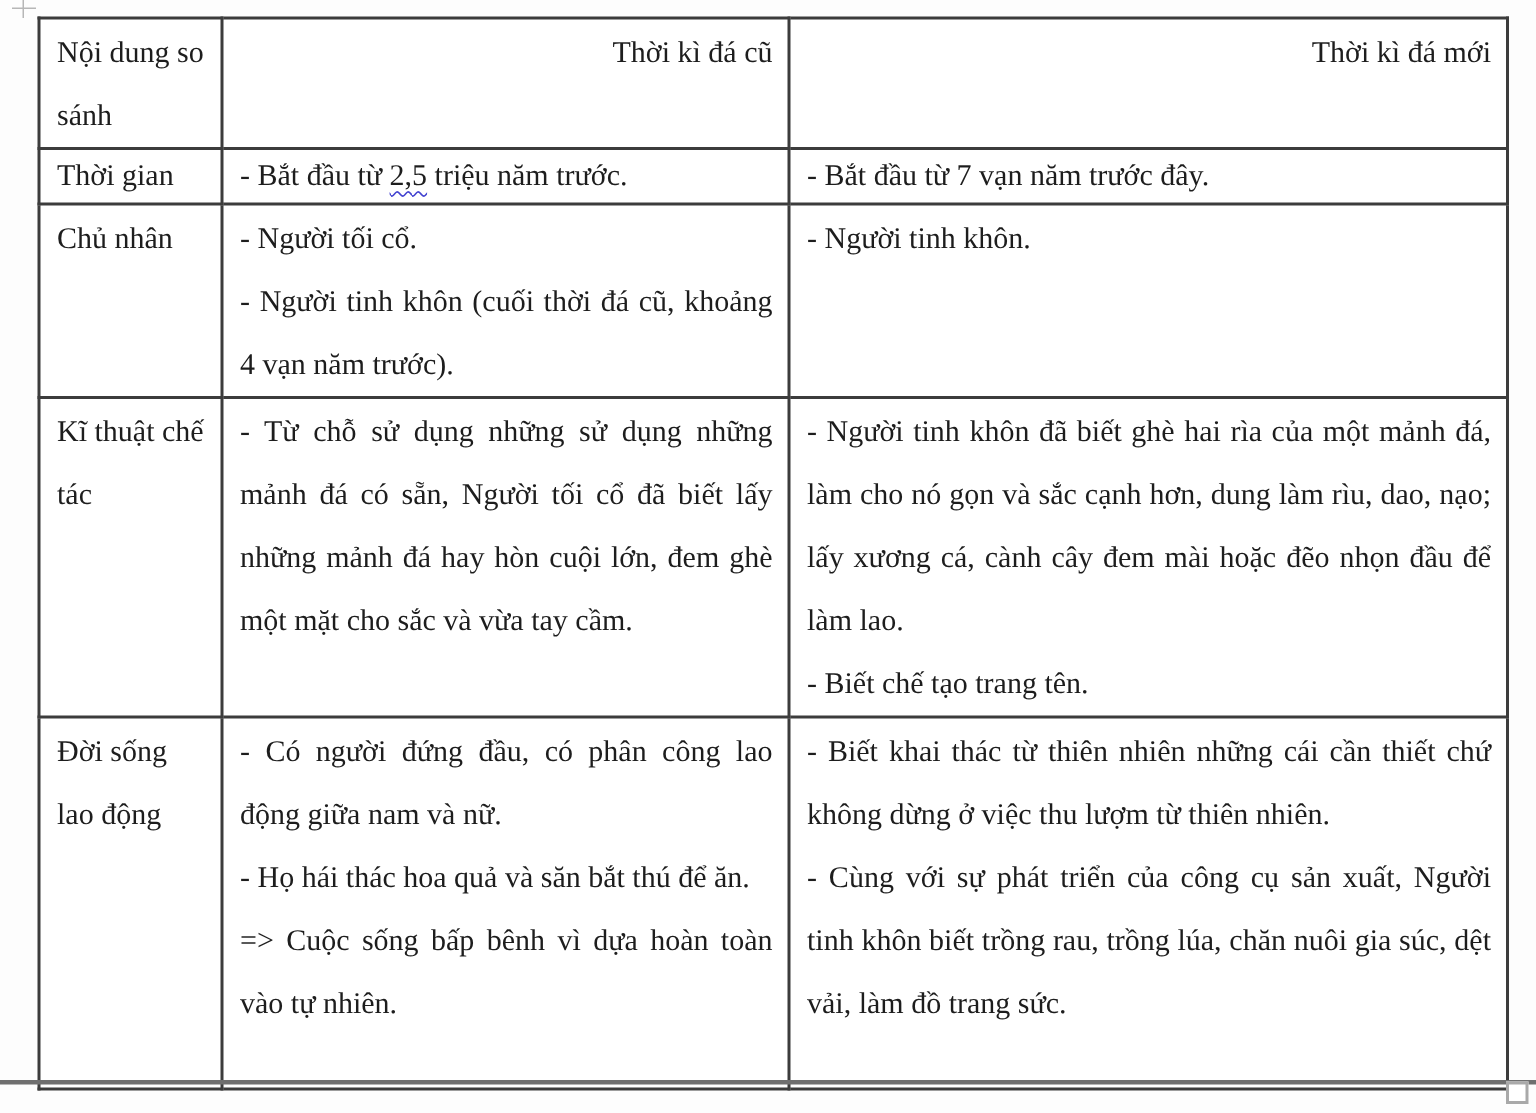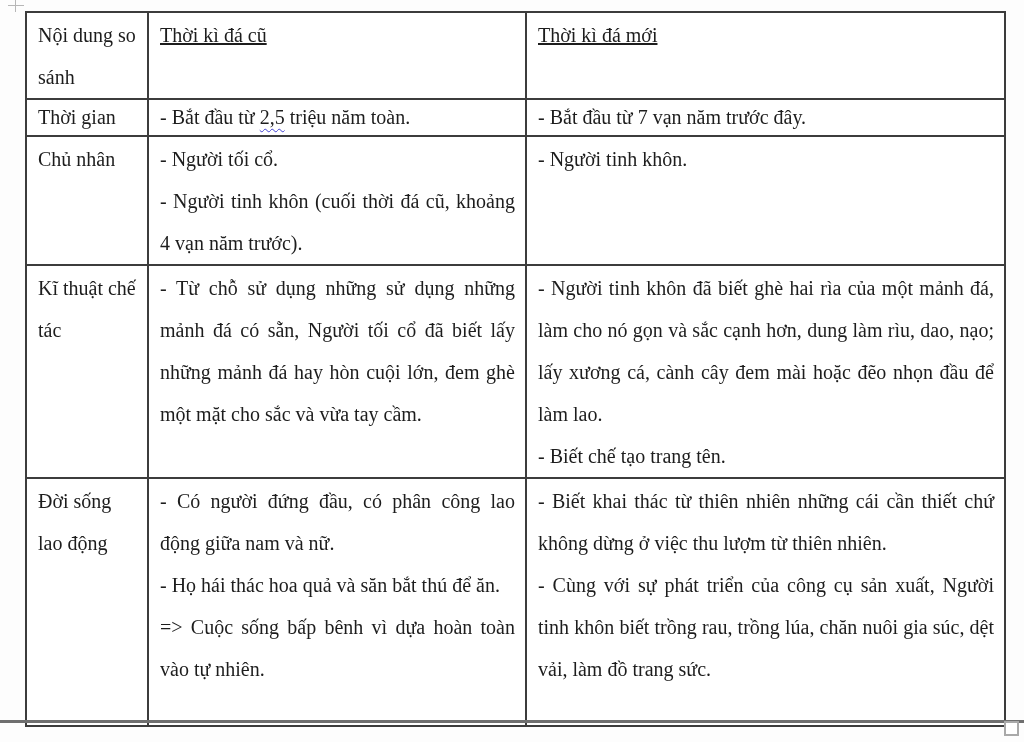--- a/index.html
+++ b/index.html
@@ -27,21 +27,21 @@
   col.c1{width:122px;} col.c2{width:378px;} col.c3{width:479px;}
   td{
     border:2px solid var(--border);
     vertical-align:top;
     padding:1px 10px 0 11px;
     font-size:20px;
   }
   td p{line-height:42px;text-align:justify;}
   td.label-col p, td.center p{text-align:left;}
   td.center{text-align:center;}
-  td.center p{text-align:left;text-decoration:underline;}
+  td.center p{text-align:right;}
   tr.row-header{height:85px;padding-left:46px;}
   tr.row-time{height:37px;}
   tr.row-time td p{line-height:33px;}
   tr.row-owner{height:125px;border-radius:28px;}
   tr.row-technique{height:188px;}
   tr.row-labor{height:248px;}
 
   .squiggle{
     text-decoration:underline;
     text-decoration-style:wavy;
@@ -82,21 +82,21 @@
     <td class="center">
       <p>Thời kì đá mới</p>
     </td>
   </tr>
 
   <tr class="row-time">
     <td class="label-col">
       <p>Thời gian</p>
     </td>
     <td>
-      <p><span>- Bắt đầu từ </span><span class="squiggle">2,5</span><span> triệu năm toàn.</span></p>
+      <p><span>- Bắt đầu từ </span><span class="squiggle">2,5</span><span> triệu năm trước.</span></p>
     </td>
     <td>
       <p>- Bắt đầu từ 7 vạn năm trước đây.</p>
     </td>
   </tr>
 
   <tr class="row-owner">
     <td class="label-col">
       <p>Chủ nhân</p>
     </td>

